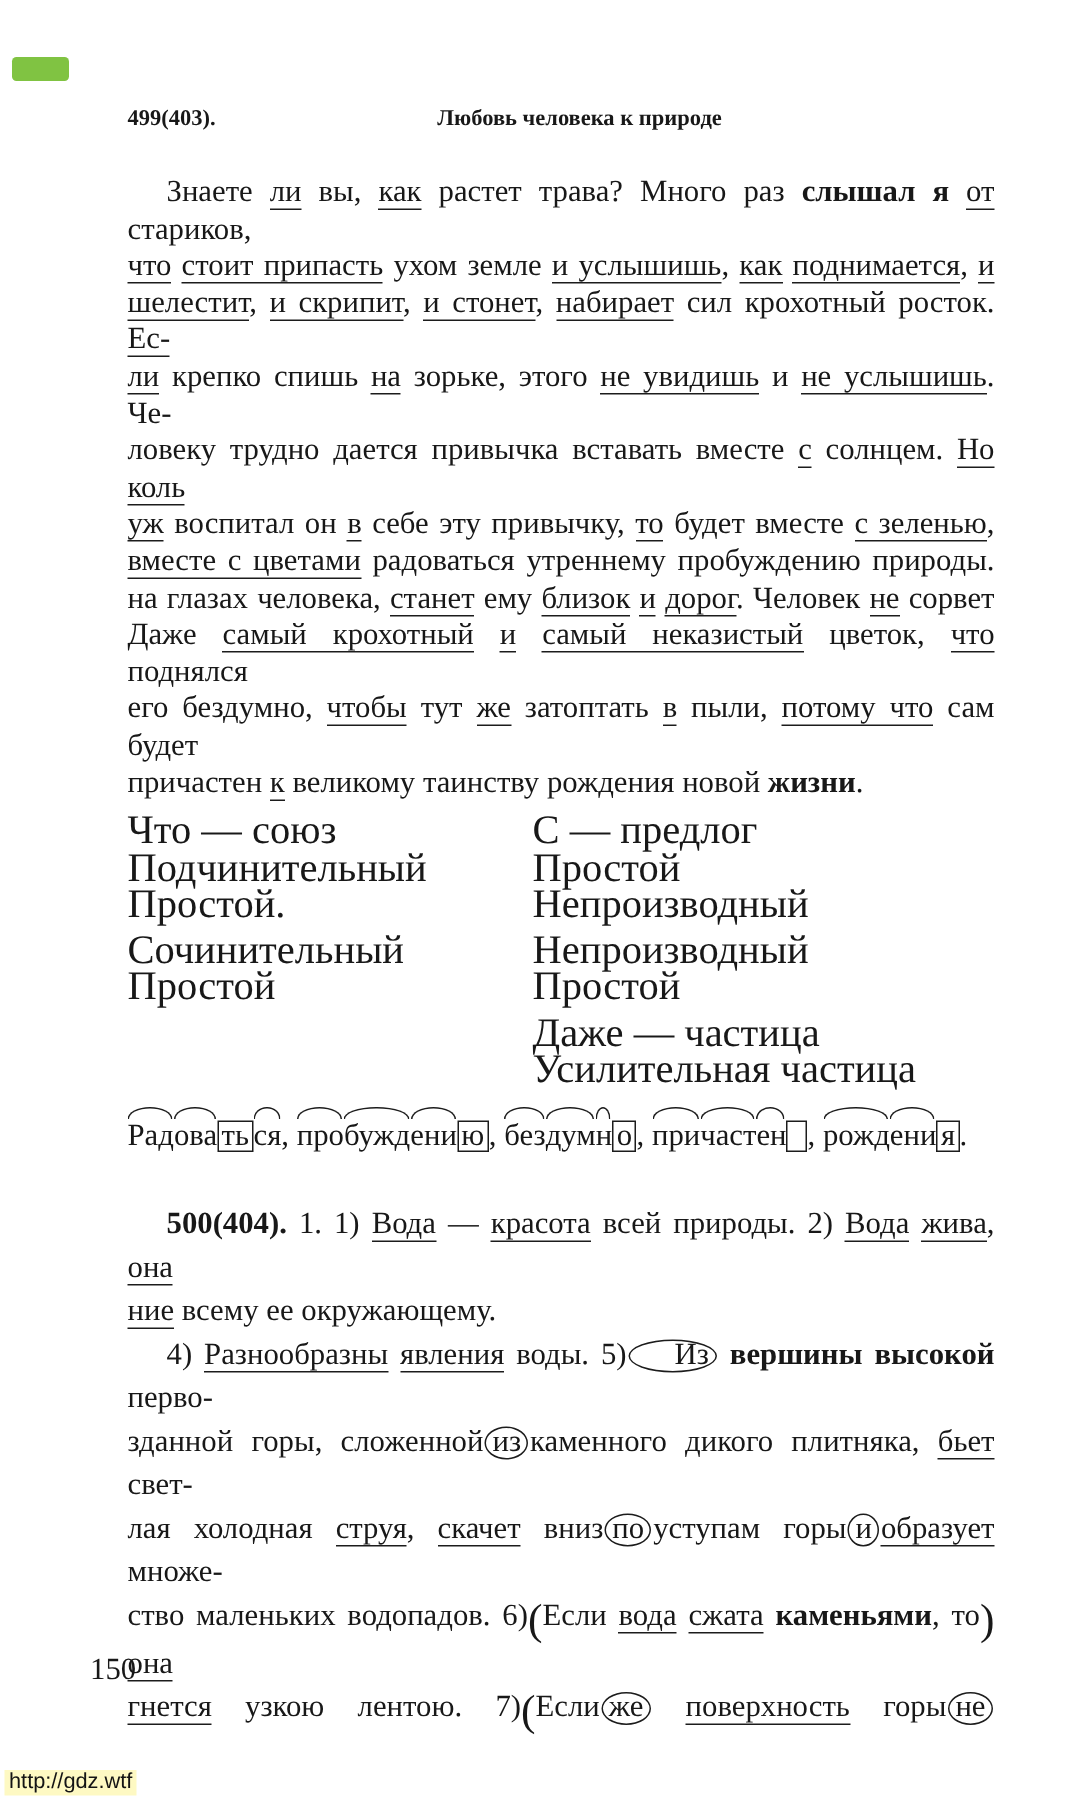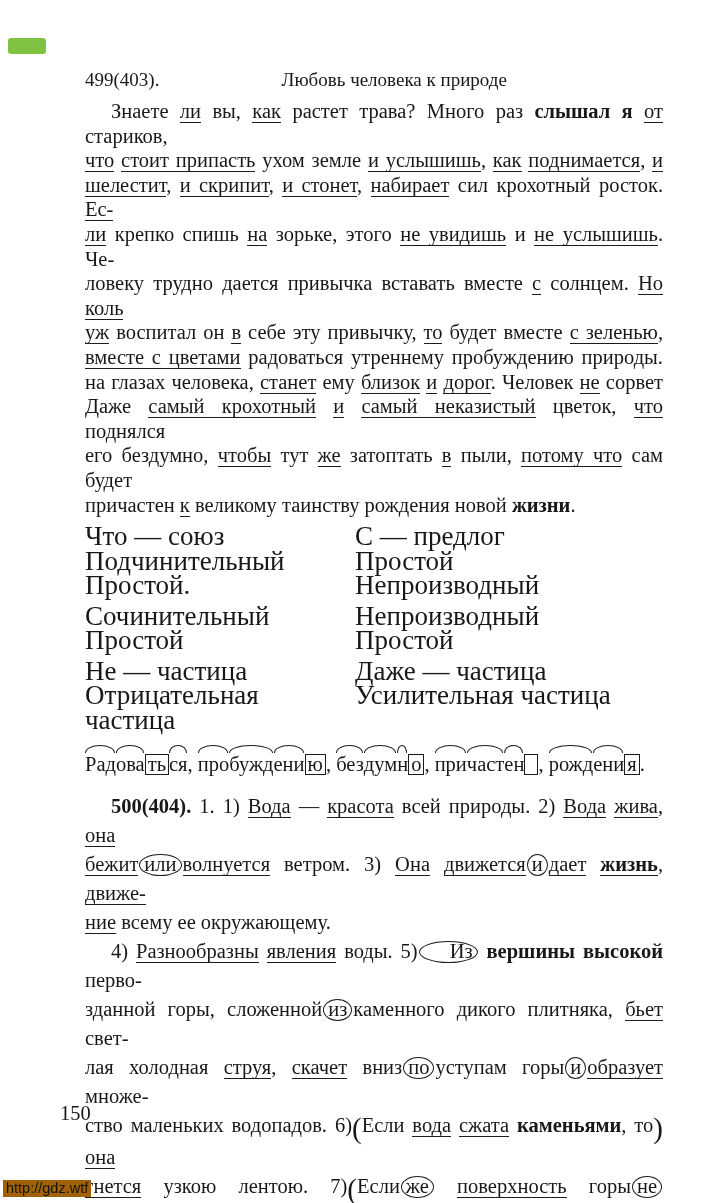--- a/index.html
+++ b/index.html
@@ -3,21 +3,21 @@
 <meta charset="utf-8">
 <style>
   html,body{margin:0;padding:0;}
   body{
     width:721px;height:1203px;position:relative;overflow:hidden;
     background:#ffffff;color:#181818;
     font-family:"Liberation Serif", serif;
   }
   .page{position:absolute;left:85px;top:66px;width:578px;}
   
-  .hdr{display:flex;font-weight:normal;font-size:19px;line-height:27px;margin-bottom:6px;}
+  .hdr{display:flex;font-weight:bold;font-size:15px;line-height:27px;margin-bottom:23px;}
   .hdr .ttl{flex:1;text-align:center;padding-right:34px;}
   
   .para{font-size:20.5px;}
   .p499{line-height:24.6px;}
   .tline{text-align:justify;text-align-last:justify;}
   .tline.last{text-align-last:left;}
   .tline.indent{text-indent:26px;}
   .seg-u{border-bottom:1.6px solid #1c1c1c;}
   .seg-b{font-weight:bold;}
   .seg-circ{
@@ -32,27 +32,27 @@
     border-radius:50% 50% 0 0 / 100% 100% 0 0;
   }
   .seg-box{display:inline-block;border:1.5px solid #1c1c1c;padding:0 2px;line-height:19px;min-width:8px;}
   
   .tbl{display:grid;grid-template-columns:270px 1fr;font-size:27px;line-height:24.5px;margin-top:7px;}
   .grp{margin-bottom:6px;}
   
   .morph{line-height:26px;margin-top:4px;padding-top:9px;}
   
   .ex500{line-height:29px;}
-  .mt1{margin-top:15px;}
+  .mt1{margin-top:32px;}
   .mt2{margin-top:0px;}
   
   .pagenum{position:absolute;left:60px;top:1102px;font-size:20.5px;}
   .badge{position:absolute;left:8px;top:38px;width:38px;height:16px;border-radius:3px;background:#80c342;}
   .wm{
-    position:absolute;left:3px;top:1180px;background:#a16207;color:#141414;
+    position:absolute;left:3px;top:1180px;background:#fef9c3;color:#141414;
     font-family:"Liberation Sans", sans-serif;font-size:14.5px;padding:0 3px 1px;
   }
 </style>
 </head>
 <body>
 
 <div class="badge"></div>
 
 <div class="page">
 
@@ -79,24 +79,20 @@
     <div>
         <div class="grp">
           <div>Что — союз</div>
           <div>Подчинительный</div>
           <div>Простой.</div>
         </div>
         <div class="grp">
           <div>Сочинительный</div>
           <div>Простой</div>
         </div>
-        <div class="grp">
-          <div>Не — частица</div>
-          <div>Отрицательная частица</div>
-        </div>
       </div>
     <div>
         <div class="grp">
           <div>С — предлог</div>
           <div>Простой</div>
           <div>Непроизводный</div>
         </div>
         <div class="grp">
           <div>Непроизводный</div>
           <div>Простой</div>
@@ -107,21 +103,20 @@
         </div>
       </div>
   </div>
 
   <div class="para morph">
       <div class="tline last"><span class="seg-arc">Рад</span><span class="seg-arc">ова</span><span class="seg-box">ть</span><span class="seg-arc">ся</span><span>, </span><span class="seg-arc">про</span><span class="seg-arc">бужд</span><span class="seg-arc">ени</span><span class="seg-box">ю</span><span>, </span><span class="seg-arc">без</span><span class="seg-arc">дум</span><span class="seg-arc">н</span><span class="seg-box">о</span><span>, </span><span class="seg-arc">при</span><span class="seg-arc">част</span><span class="seg-arc">ен</span><span class="seg-box">&nbsp;</span><span>, </span><span class="seg-arc">рожд</span><span class="seg-arc">ени</span><span class="seg-box">я</span><span>.</span></div>
     </div>
 
   <div class="para ex500 mt1">
       <div class="tline indent"><span class="seg-b">500(404).</span><span> 1. 1) </span><span class="seg-u">Вода</span><span> — </span><span class="seg-u">красота</span><span> всей природы. 2) </span><span class="seg-u">Вода</span><span> </span><span class="seg-u">жива</span><span>, </span><span class="seg-u">она</span></div>
-      <div class="tline"><span class="seg-u">бежит</span><span class="seg-circ">или</span><span class="seg-u">волнуется</span><span> ветром. 3) </span><span class="seg-u">Она</span><span> </span><span class="seg-u">движется</span><span class="seg-circ">и</span><span class="seg-u">дает</span><span> </span><span class="seg-u seg-b">жизнь</span><span>, </span><span class="seg-u">движе-</span></div>
       <div class="tline last"><span class="seg-u">ние</span><span> всему ее окружающему.</span></div>
     </div>
   <div class="para ex500 mt2">
       <div class="tline indent"><span>4) </span><span class="seg-u">Разнообразны</span><span> </span><span class="seg-u">явления</span><span> воды. 5)</span><span class="seg-circ">Из</span><span> </span><span class="seg-b">вершины высокой</span><span> перво-</span></div>
       <div class="tline"><span>зданной горы, сложенной</span><span class="seg-circ">из</span><span>каменного дикого плитняка, </span><span class="seg-u">бьет</span><span> свет-</span></div>
       <div class="tline"><span>лая холодная </span><span class="seg-u">струя</span><span>, </span><span class="seg-u">скачет</span><span> вниз</span><span class="seg-circ">по</span><span>уступам горы</span><span class="seg-circ">и</span><span class="seg-u">образует</span><span> множе-</span></div>
       <div class="tline"><span>ство маленьких водопадов. 6)</span><span class="seg-p">(</span><span>Если </span><span class="seg-u">вода</span><span> </span><span class="seg-u">сжата</span><span> </span><span class="seg-b">каменьями</span><span>, то</span><span class="seg-p">)</span><span> </span><span class="seg-u">она</span></div>
       <div class="tline"><span class="seg-u">гнется</span><span> узкою лентою. 7)</span><span class="seg-p">(</span><span>Если</span><span class="seg-circ">же</span><span> </span><span class="seg-u">поверхность</span><span> горы</span><span class="seg-circ">не</span></div>
     </div>
 

